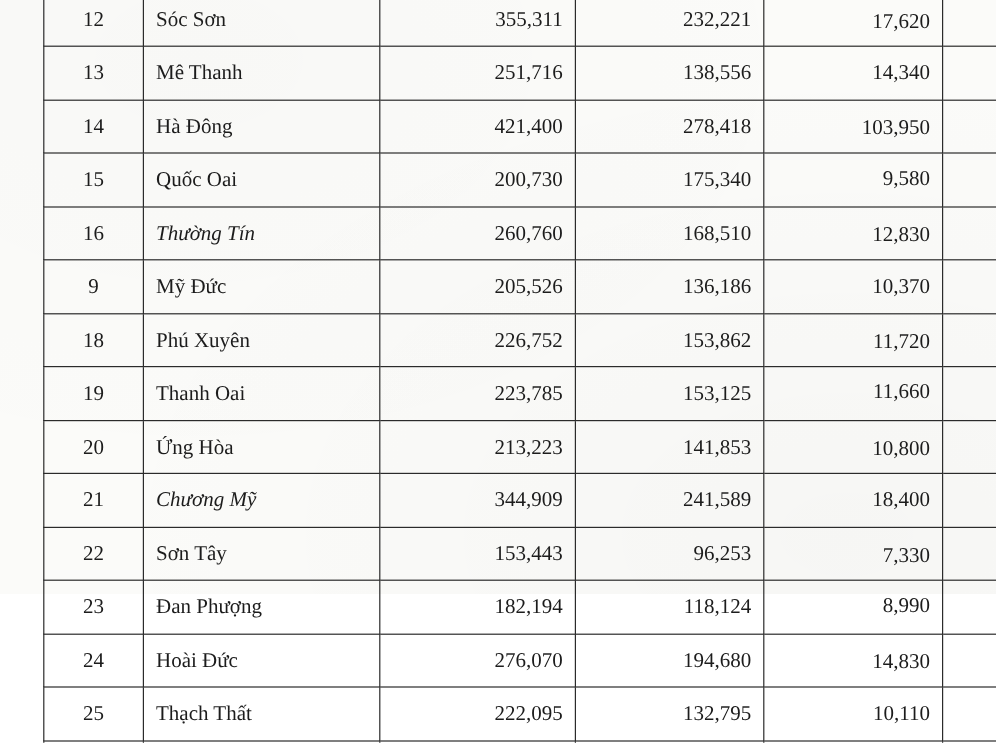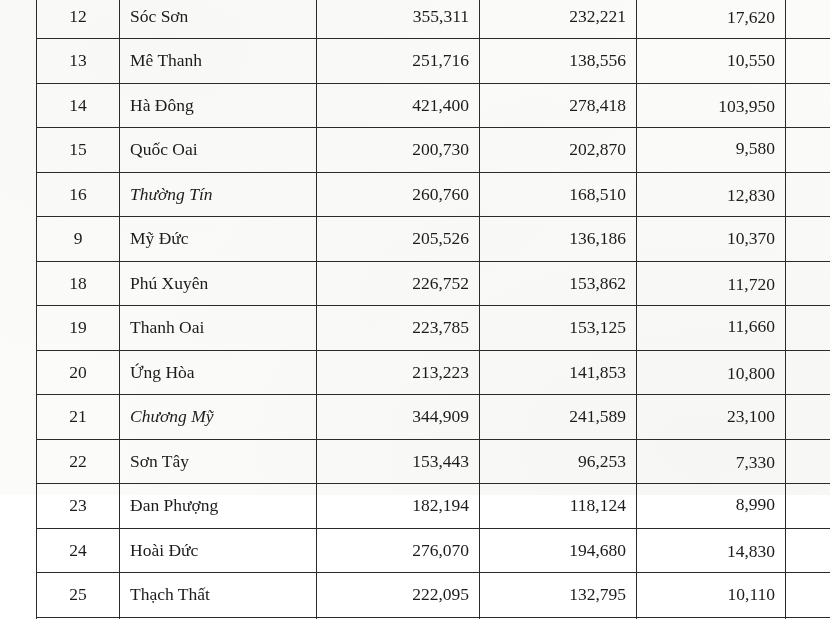--- a/index.html
+++ b/index.html
@@ -74,36 +74,36 @@
           <td class="col-v1"><span>355,311</span></td>
           <td class="col-v2"><span>232,221</span></td>
           <td class="col-v3"><span>17,620</span></td>
           <td class="col-v4"></td>
         </tr>
         <tr>
           <td class="col-no"><span>13</span></td>
           <td class="col-name"><span>Mê Thanh</span></td>
           <td class="col-v1"><span>251,716</span></td>
           <td class="col-v2"><span>138,556</span></td>
-          <td class="col-v3"><span>10,550</span></td>
+          <td class="col-v3"><span>14,340</span></td>
           <td class="col-v4"></td>
         </tr>
         <tr>
           <td class="col-no"><span>14</span></td>
           <td class="col-name"><span>Hà Đông</span></td>
           <td class="col-v1"><span>421,400</span></td>
           <td class="col-v2"><span>278,418</span></td>
           <td class="col-v3"><span>103,950</span></td>
           <td class="col-v4"></td>
         </tr>
         <tr>
           <td class="col-no"><span>15</span></td>
           <td class="col-name"><span>Quốc Oai</span></td>
           <td class="col-v1"><span>200,730</span></td>
-          <td class="col-v2"><span>202,870</span></td>
+          <td class="col-v2"><span>175,340</span></td>
           <td class="col-v3"><span>9,580</span></td>
           <td class="col-v4"></td>
         </tr>
         <tr>
           <td class="col-no"><span>16</span></td>
           <td class="col-name"><span>Thường Tín</span></td>
           <td class="col-v1"><span>260,760</span></td>
           <td class="col-v2"><span>168,510</span></td>
           <td class="col-v3"><span>12,830</span></td>
           <td class="col-v4"></td>
@@ -138,21 +138,21 @@
           <td class="col-v1"><span>213,223</span></td>
           <td class="col-v2"><span>141,853</span></td>
           <td class="col-v3"><span>10,800</span></td>
           <td class="col-v4"></td>
         </tr>
         <tr>
           <td class="col-no"><span>21</span></td>
           <td class="col-name"><span>Chương Mỹ</span></td>
           <td class="col-v1"><span>344,909</span></td>
           <td class="col-v2"><span>241,589</span></td>
-          <td class="col-v3"><span>23,100</span></td>
+          <td class="col-v3"><span>18,400</span></td>
           <td class="col-v4"></td>
         </tr>
         <tr>
           <td class="col-no"><span>22</span></td>
           <td class="col-name"><span>Sơn Tây</span></td>
           <td class="col-v1"><span>153,443</span></td>
           <td class="col-v2"><span>96,253</span></td>
           <td class="col-v3"><span>7,330</span></td>
           <td class="col-v4"></td>
         </tr>

